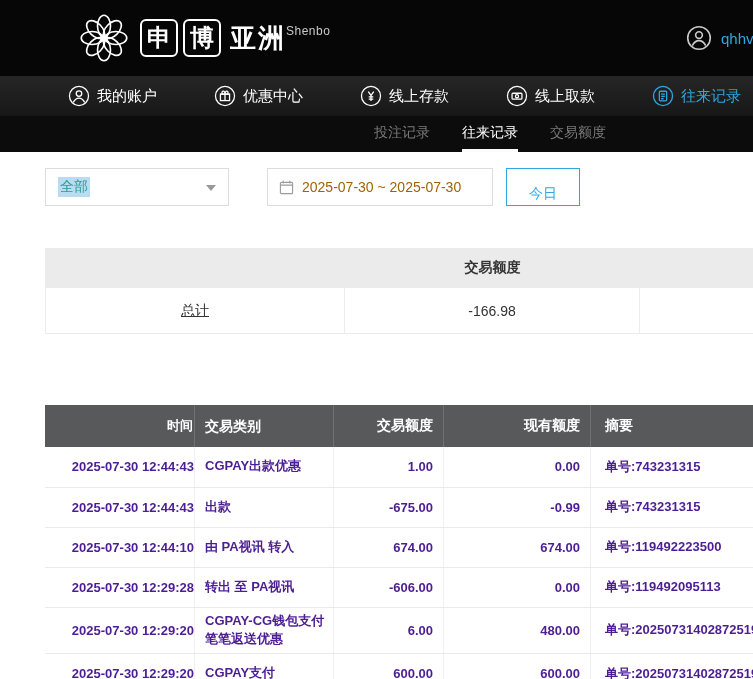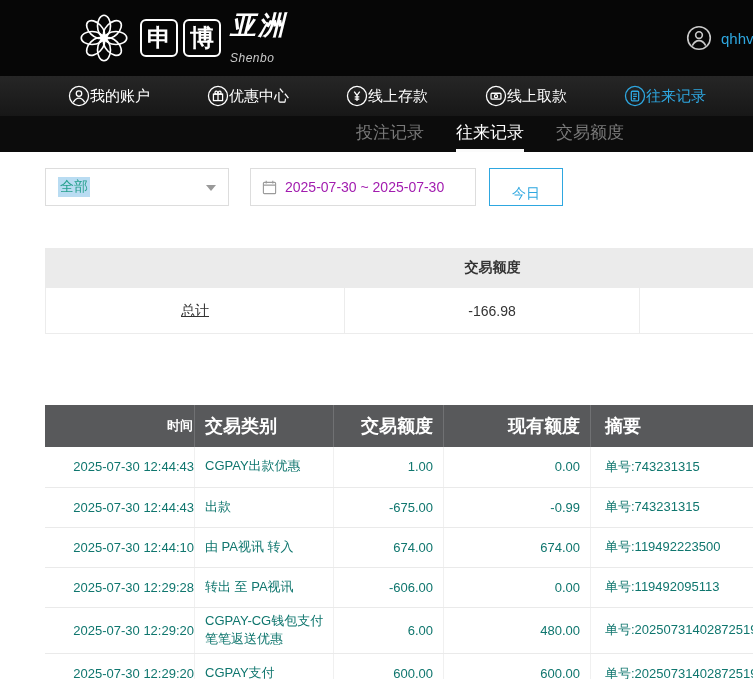--- a/index.html
+++ b/index.html
@@ -10,59 +10,59 @@
   .page{width:980px;}
 
   
   .topbar{height:76px;background:#060606;position:relative;display:flex;align-items:center;}
   .brand{display:flex;align-items:center;margin-left:78px;cursor:pointer;}
   .lotus{margin-right:10px;display:flex;}
   .char-box{
     width:34px;height:34px;border:2px solid #fff;border-radius:6px;color:#fff;
     display:flex;align-items:center;justify-content:center;font-size:24px;font-weight:bold;margin-right:5px;
   }
-  .brand-right{display:flex;flex-direction:column;margin-left:4px;line-height:1;font-style:italic;}
+  .brand-right{display:flex;flex-direction:row;margin-left:4px;line-height:1;}
   .brand-region{color:#fff;font-size:26px;font-weight:bold;letter-spacing:2px;}
-  .brand-sub{color:#c9c9c9;font-size:12px;margin-top:14px;letter-spacing:.5px;}
+  .brand-sub{color:#c9c9c9;font-size:12px;margin-top:0;letter-spacing:.5px;}
   .userbox{position:absolute;left:686px;top:50%;transform:translateY(-50%);display:flex;align-items:center;gap:9px;cursor:pointer;}
   .username{color:#2ea7e0;font-size:15px;white-space:nowrap;}
 
   
   .mainnav{
     height:40px;background:linear-gradient(#262626,#171717);
     display:flex;align-items:center;padding-left:68px;gap:57px;
   }
-  .nav-item{display:flex;align-items:center;color:#fff;font-size:15px;cursor:pointer;white-space:nowrap;}
+  .nav-item{display:flex;align-items:center;gap:7px;color:#fff;font-size:15px;cursor:pointer;white-space:nowrap;}
   .nav-item.active{color:#2ea7e0;}
   .nav-icon{display:flex;}
   .nav-icon svg{stroke:currentColor;fill:none;stroke-width:1.4;width:22px;height:22px;}
 
   
   .subnav{height:36px;background:#0c0c0c;display:flex;justify-content:center;gap:32px;}
   .tab{
-    color:#7a7a7a;font-size:17px;line-height:33px;border-bottom:3px solid transparent;
+    color:#7a7a7a;font-size:14px;line-height:33px;border-bottom:3px solid transparent;
     cursor:pointer;white-space:nowrap;
   }
   .tab.active{color:#fff;border-bottom-color:#fbfbfb;}
 
   
   .content{padding:0 45px;}
   .filters{display:flex;align-items:center;margin-top:16px;}
   .select{
     width:184px;height:38px;border:1px solid #ddd;box-sizing:border-box;position:relative;
     display:flex;align-items:center;padding:0 12px;font-size:14px;cursor:pointer;background:#fff;
   }
   .select .hl{background:#b9dcf2;color:#26a08d;padding:1px 2px;}
   .caret{
     position:absolute;right:12px;top:50%;margin-top:-2px;width:0;height:0;
     border-left:5px solid transparent;border-right:5px solid transparent;border-top:6px solid #999;
   }
   .datebox{
-    margin-left:21px;width:226px;height:38px;border:1px solid #ddd;box-sizing:border-box;background:#fff;
-    display:flex;align-items:center;padding:0 11px;gap:8px;color:#a21caf;font-size:14px;cursor:pointer;white-space:nowrap;
+    margin-left:38px;width:226px;height:38px;border:1px solid #ddd;box-sizing:border-box;background:#fff;
+    display:flex;align-items:center;padding:0 11px;gap:8px;color:#a16207;font-size:14px;cursor:pointer;white-space:nowrap;
   }
   .quick-btns{display:flex;margin-left:14px;}
   .qbtn{
     height:38px;padding:16px 22px;background:#fff;border:1px solid #dcdcdc;box-sizing:border-box;
     color:#999;font-size:14px;margin-left:-1px;cursor:pointer;font-family:inherit;white-space:nowrap;
   }
   .qbtn.active{color:#2ea7e0;border-color:#2ea7e0;position:relative;z-index:1;}
 
   
   .summary{margin-top:42px;width:890px;font-size:14px;}
@@ -72,27 +72,27 @@
   .s-cell{display:flex;align-items:center;justify-content:center;box-sizing:border-box;}
   .s-body .s-cell{border-right:1px solid #ececec;}
   .s-body .s-cell:first-child{border-left:1px solid #ececec;text-decoration:underline;}
   .sc1{width:300px;}
   .sc2{width:295px;}
   .sc3{width:295px;}
 
   
   .records{margin-top:71px;width:890px;border-collapse:collapse;table-layout:fixed;}
   .records th{
-    background:#58595b;color:#fff;font-size:18px;font-weight:bold;height:40px;
+    background:#58595b;color:#fff;font-size:14px;font-weight:bold;height:40px;
     border-right:1px solid rgba(255,255,255,.15);text-align:center;
   }
   .records th:last-child{border-right:none;}
   .records td{
-    height:40px;font-size:13px;color:#0f766e;border-bottom:1px solid #eaeaea;
-    border-right:1px solid #f0f0f0;padding:4px 0;box-sizing:border-box;background:#fff;
+    height:40px;font-size:13px;color:#4c1d95;border-bottom:1px solid #eaeaea;
+    border-right:1px solid #f0f0f0;padding:4px 0;box-sizing:border-box;background:#fff;font-weight:bold;
   }
   .records td:last-child{border-right:none;}
   .records .c0{width:138px;text-align:right;padding-left:10px;font-size:13px;white-space:nowrap;}
   .records .c1{width:122px;text-align:left;padding-left:10px;padding-right:6px;word-break:break-all;line-height:1.45;}
   .records .c2{width:98px;text-align:right;padding-right:10px;}
   .records .c3{width:135px;text-align:right;padding-right:10px;}
   .records .c4{text-align:left;padding-left:14px;}
 </style>
 </head>
 <body>

